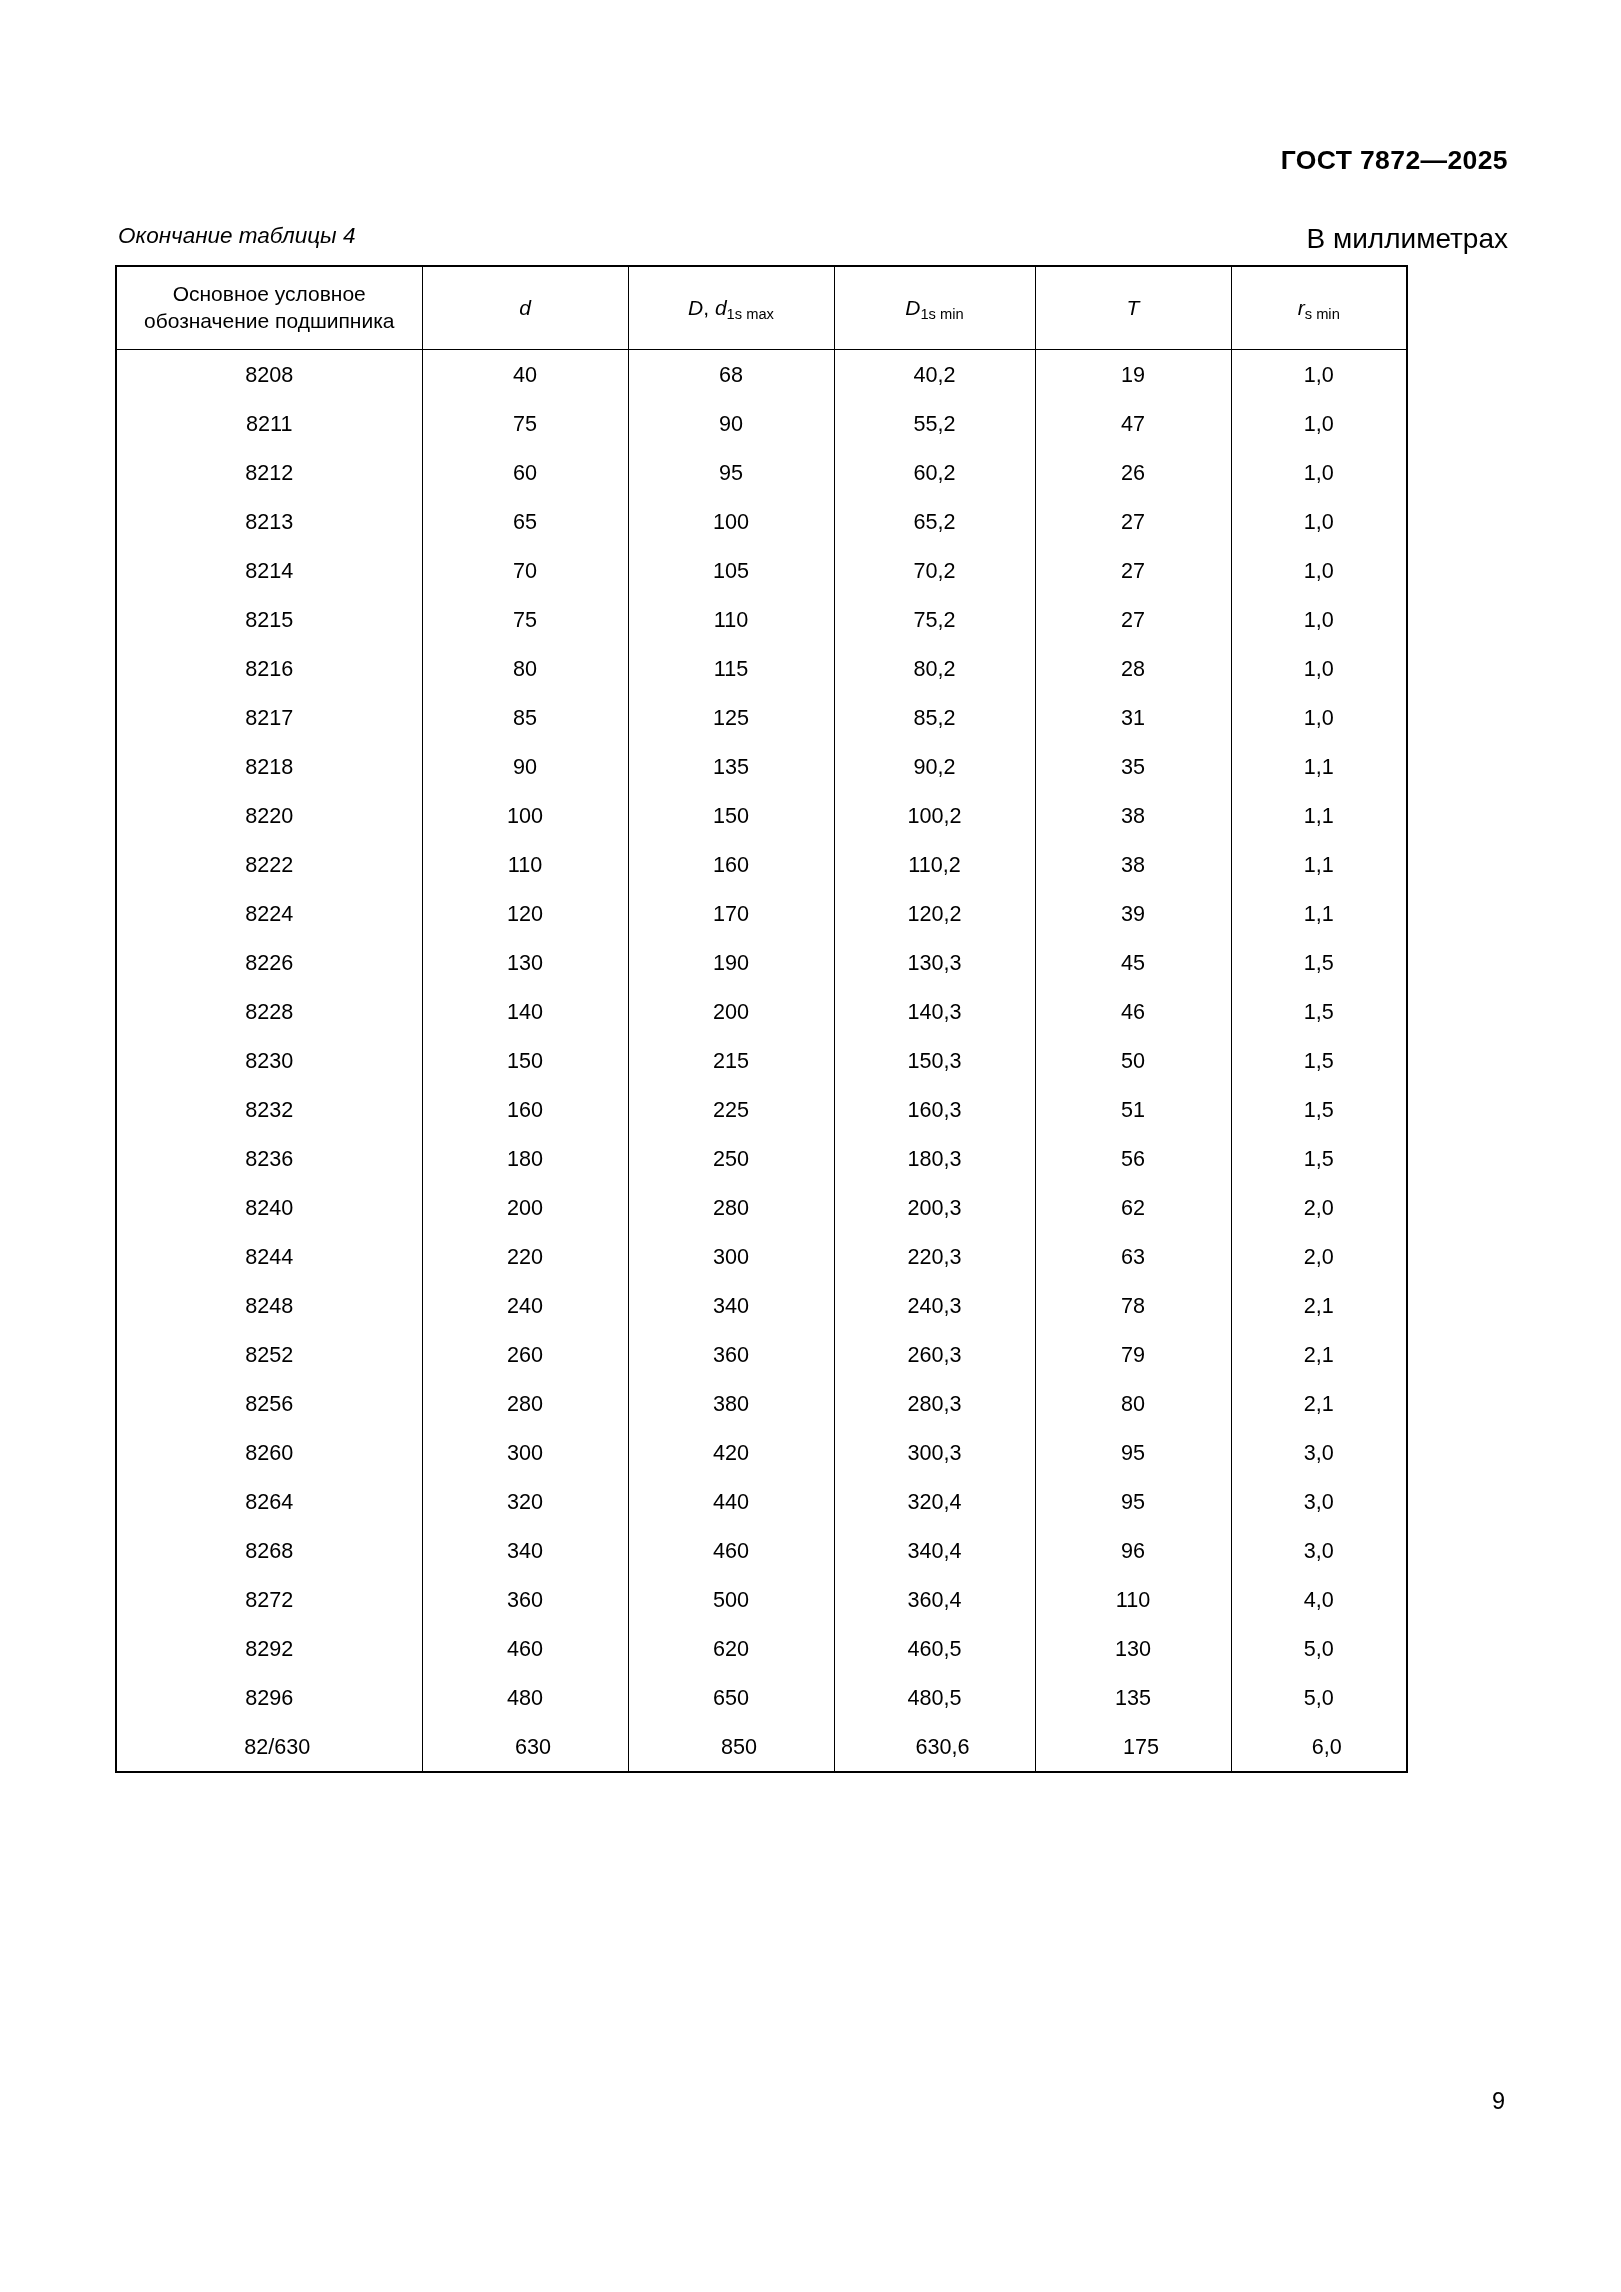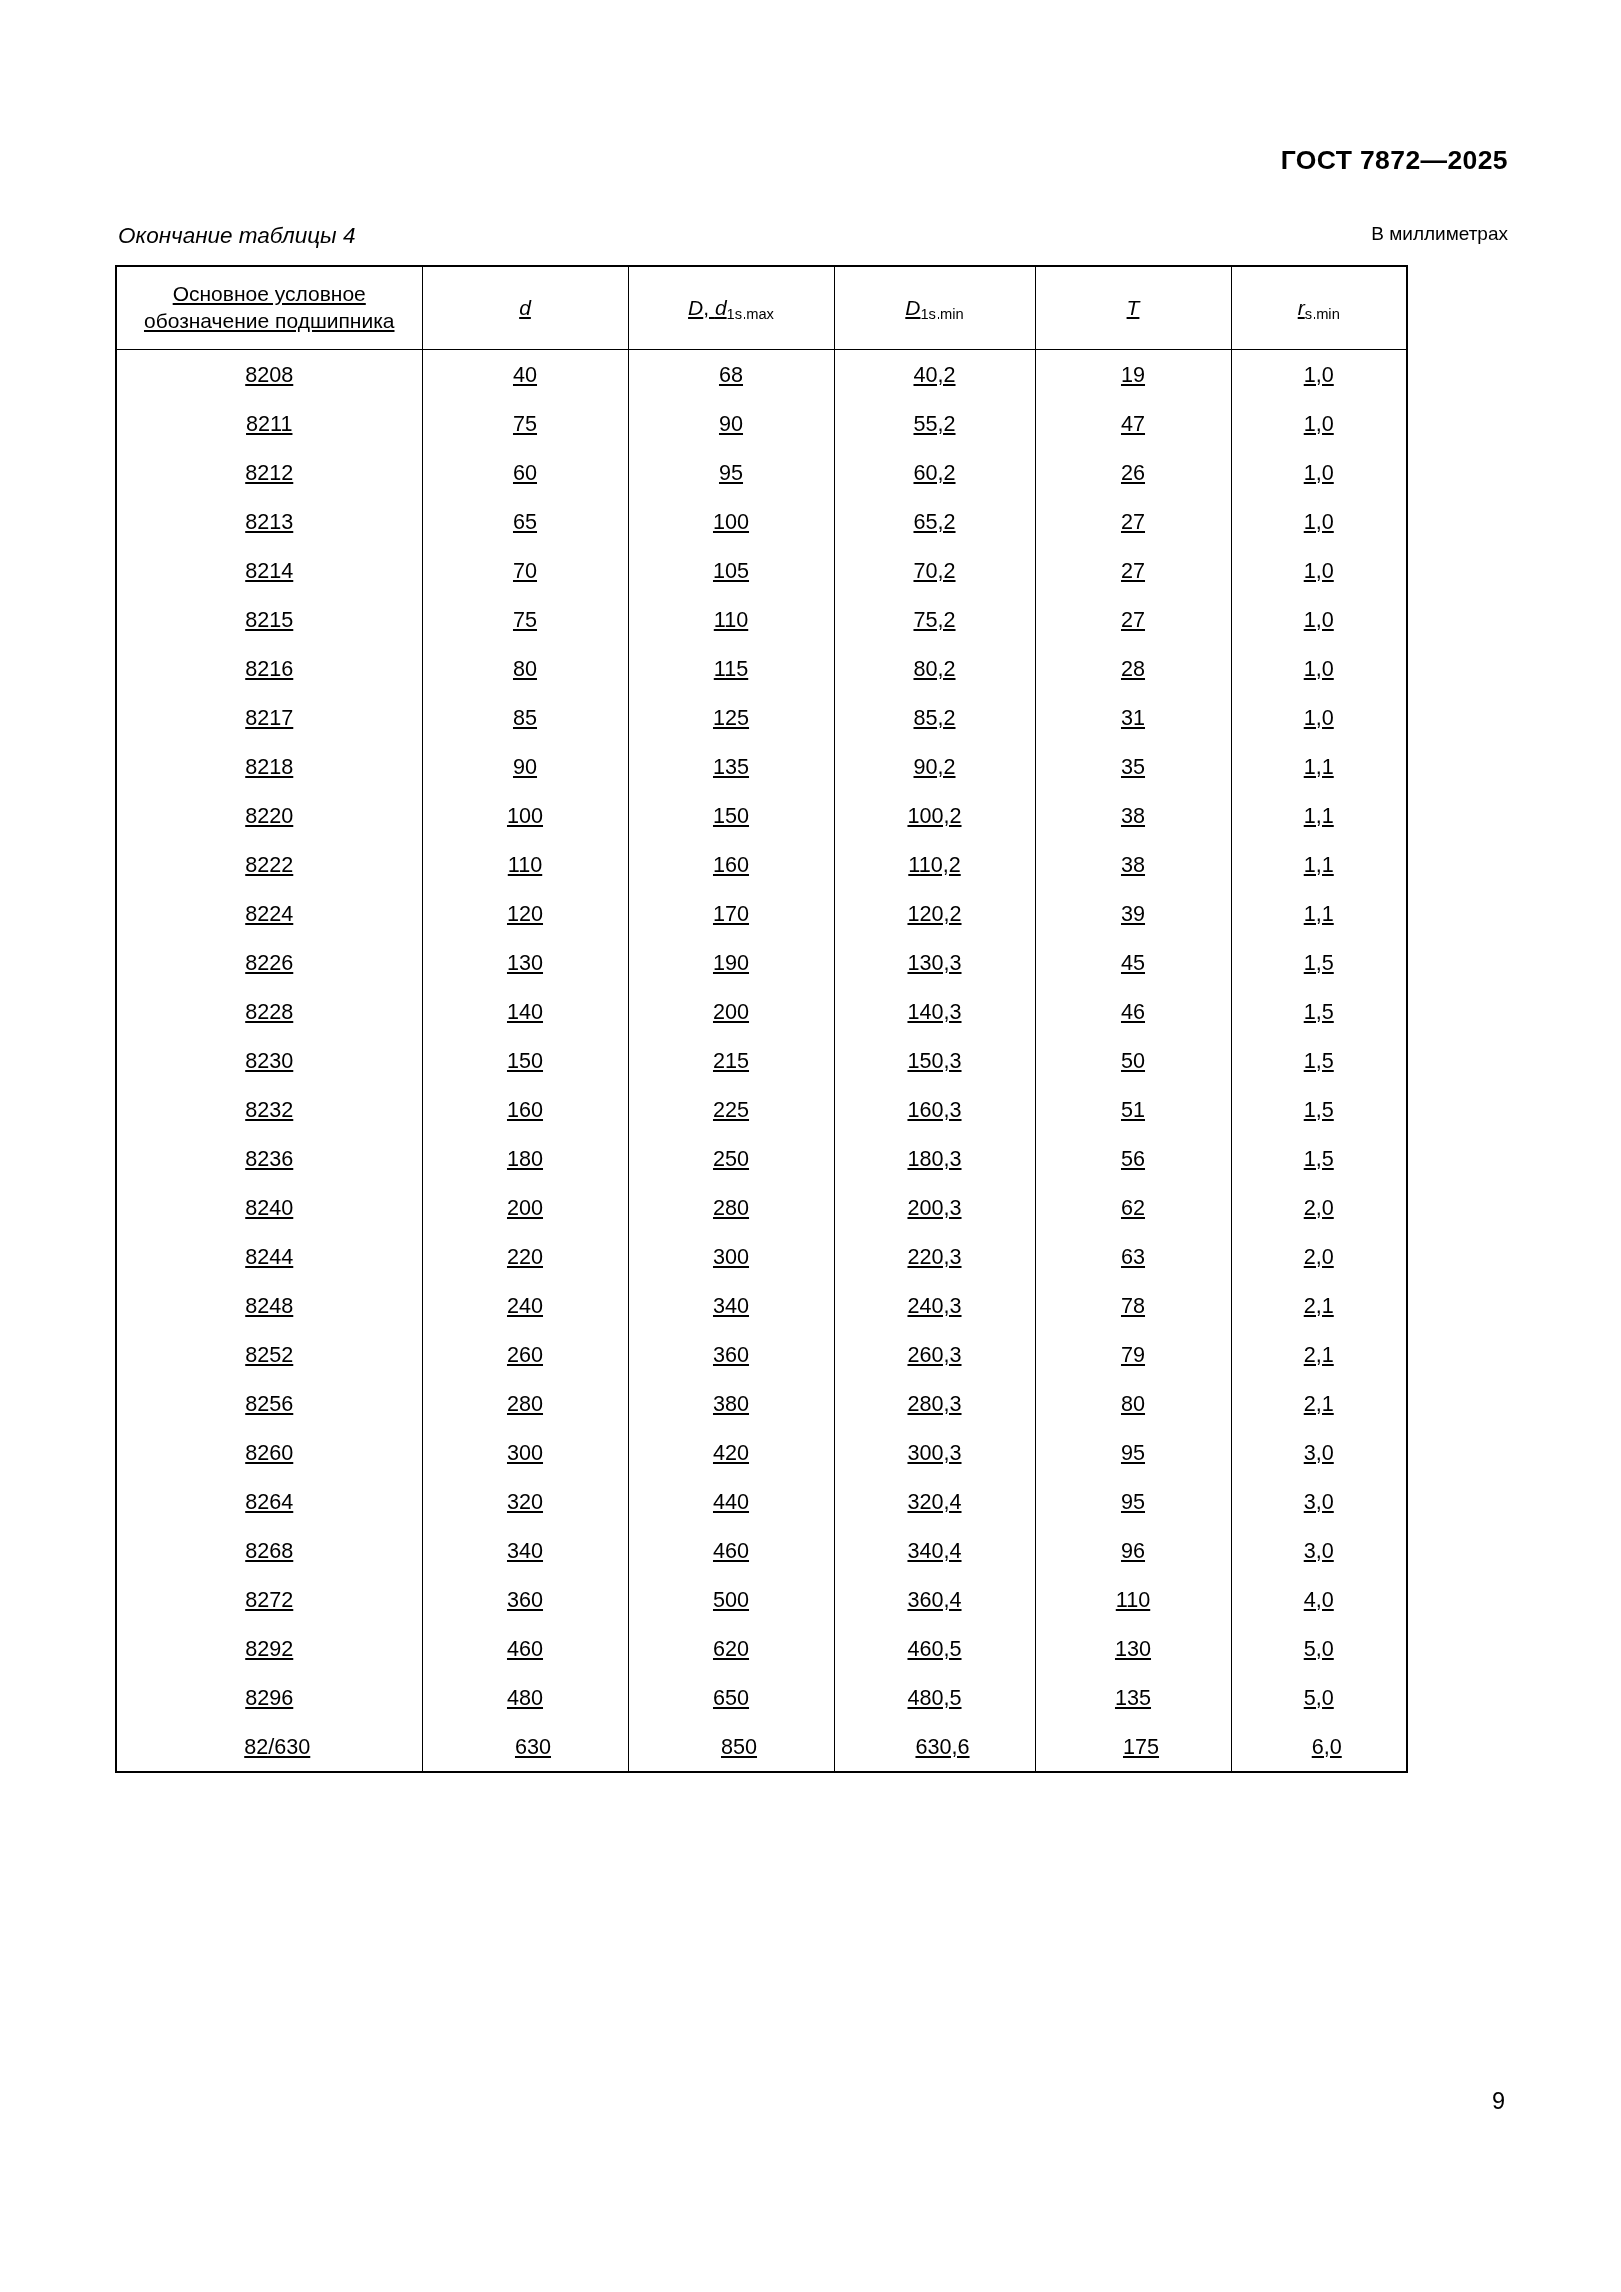--- a/index.html
+++ b/index.html
@@ -35,33 +35,32 @@
     left: 118px;
     top: 223px;
     font-size: 22.5px;
     font-style: italic;
     text-align: center;
   }
   .units-note {
     position: absolute;
     right: 113px;
     top: 223px;
-    font-size: 19px;
+    font-size: 28px;
   }
   .tbl-wrap {
     position: absolute;
     left: 115px;
     top: 265px;
     width: 1291px;
   }
   table.spec {
     border-collapse: collapse;
     width: 100%;
     table-layout: fixed;
-    text-decoration: underline;
   }
   table.spec col.c0 { width: 306px; }
   table.spec col.c1 { width: 206px; }
   table.spec col.c2 { width: 206px; }
   table.spec col.c3 { width: 201px; }
   table.spec col.c4 { width: 196px; }
   table.spec col.c5 { width: 176px; }
 
   table.spec th, table.spec td {
     border-left: 1.6px solid #000;

